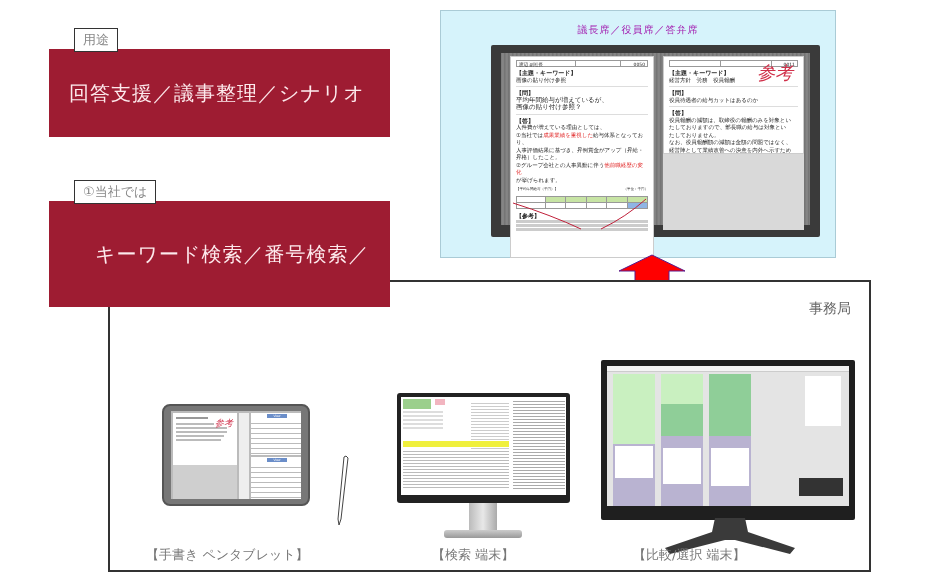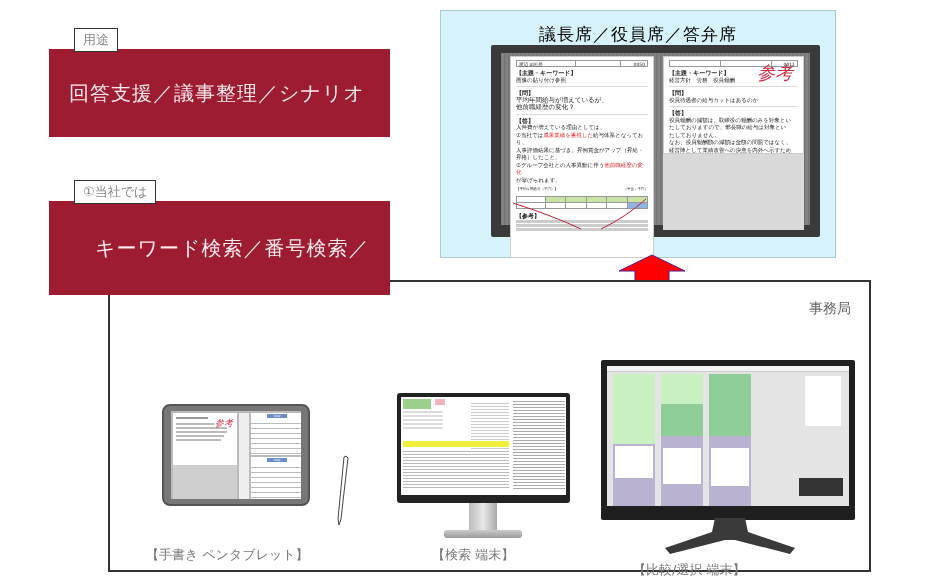--- a/index.html
+++ b/index.html
@@ -15,21 +15,21 @@
     display: flex; align-items: center; padding-left: 20px;
     font-size: 20px; letter-spacing: 1px; line-height: 26px;
   }
 
   .top-panel {
     position: absolute; left: 440px; top: 10px; width: 396px; height: 248px;
     background: #d6f3fb; border: 1px solid #aacbd6;
   }
   .top-title {
     position: absolute; left: 0; right: 0; top: 12px; text-align: center;
-    font-size: 17px; color: #000000; letter-spacing: 1px;
+    font-size: 10px; color: #a21caf; letter-spacing: 1px;
   }
   .monitor-big {
     position: absolute; left: 50px; top: 34px; width: 329px; height: 192px;
     background: #3a3a3a; border-radius: 2px; padding: 8px 10px 12px 10px;
   }
   .monitor-inner {
     width: 100%; height: 100%;
     background: repeating-linear-gradient(90deg, #777 0px, #8a8a8a 2px, #6e6e6e 4px);
     position: relative;
   }
@@ -84,41 +84,41 @@
 </style>
 </head>
 <body>
 
 <div class="tag-box" style="left:74px; top:28px;">用途</div>
 <div class="red-block" style="left:49px; top:49px; width:341px; height:88px;">
   <span>回答支援／議事整理／シナリオ</span>
 </div>
 
 <div class="tag-box" style="left:74px; top:180px;">①当社では</div>
-<div class="red-block" style="left:49px; top:201px; width:341px; height:94px; flex-direction:column; align-items:flex-start; justify-content:center;padding-left:46px;">
+<div class="red-block" style="left:49px; top:201px; width:341px; height:106px; flex-direction:column; align-items:flex-start; justify-content:center;padding-left:46px;">
   <span>キーワード検索／番号検索／</span>
 </div>
 
 <div class="top-panel">
   <div class="top-title">議長席／役員席／答弁席</div>
   <div class="monitor-big">
     <div class="monitor-inner">
 
       <div class="doc" style="left:9px; top:3px; width:144px; height:202px;">
         <div class="hdr-row">
             <span style="width:45%">渡辺 副社長</span>
             <span style="width:35%"></span>
             <span style="width:20%">0050</span>
           </div>
         <div class="sec">【主題・キーワード】</div>
         <div>画像の貼り付け参照</div>
         <div class="rule"></div>
         <div class="sec">【問】</div>
         <div class="big">平均年間給与が増えているが、</div>
-        <div class="big">他前職経歴の変化？</div>
+        <div class="big">画像の貼り付け参照？</div>
         <div class="rule"></div>
         <div class="sec">【答】</div>
         <div>人件費が増えている理由としては、</div>
         <div><span>①当社では</span><span class="hl">成果業績を重視した</span><span>給与体系となっており、</span></div>
         <div>人事評価結果に基づき、昇例賞金がアップ（昇給・昇格）したこと。</div>
         <div><span>②グループ会社との人事異動に伴う</span><span class="hl">他前職経歴の変化</span></div>
         <div>が挙げられます。</div>
         <div style="display:flex; justify-content:space-between; font-size:3.5px; margin-top:2px;">
           <span>【平均年間給与（千円）】</span>
           <span>（単位：千円）</span>
@@ -247,13 +247,13 @@
     <div style="position:absolute; left:198px; top:10px; width:36px; height:50px; background:#fff;"></div>
     <div style="position:absolute; left:192px; top:112px; width:44px; height:18px; background:#333;"></div>
   </div>
 </div>
 <svg class="stand-right" viewBox="0 0 140 38" style="z-index:2;">
   <polygon points="55,0 85,0 88,14 135,30 130,36 75,22 65,22 10,36 5,30 52,14" fill="#3a3a3a"></polygon>
 </svg>
 
 <div class="caption" style="left:146px; top:546px; z-index:2;">【手書き ペンタブレット】</div>
 <div class="caption" style="left:432px; top:546px; z-index:2;">【検索 端末】</div>
-<div class="caption" style="left:633px; top:546px; z-index:2;margin-top:15px;">【比較/選択 端末】</div>
+<div class="caption" style="left:633px; top:546px; z-index:2;">【比較/選択 端末】</div>
 
 </body></html>

